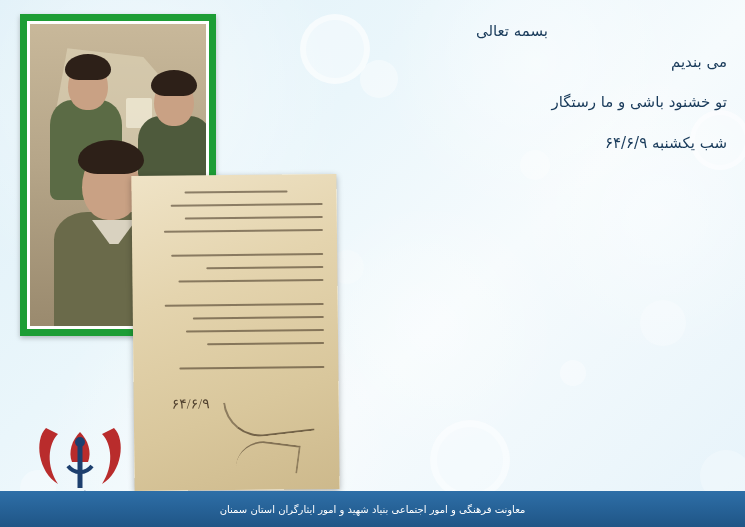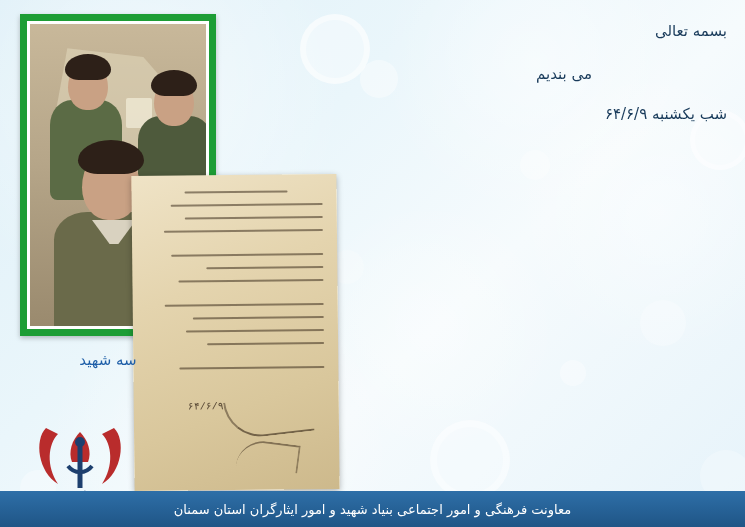--- a/index.html
+++ b/index.html
@@ -148,25 +148,25 @@
     bottom: 20px;
     width: 60px;
     height: 26px;
     border-top: 2px solid rgba(50,35,20,0.5);
     border-right: 2px solid rgba(50,35,20,0.4);
     border-radius: 30px 0 0 0;
     transform: rotate(8deg);
   }
   .letter-date {
     position: absolute;
-    left: 54px;
+    left: 38px;
     bottom: 78px;
-    font-size: 10px;
+    font-size: 14px;
     color: rgba(45,30,18,0.8);
-    font-family: Liberation Mono, monospace;
+    font-family: Liberation Serif, serif;
   }
 
   
   .caption {
     position: absolute;
     left: 38px;
     top: 348px;
     width: 140px;
     text-align: center;
     direction: rtl;
@@ -196,32 +196,31 @@
     color: #183a5a;
     font-family: "DejaVu Sans", sans-serif;
   }
   .text-body .line {
     font-size: 15px;
     line-height: 1.5;
     margin-bottom: 18px;
     white-space: nowrap;
   }
   .text-body .line.center {
-    text-align: right;
-    margin-bottom: 20px;
+    text-align: center;
+    margin-bottom: 8px;
   }
   .text-body .line.shifted {
     padding-left: 36px;
   }
   .text-body .line.shifted2 {
     padding-left: 70px;
   }
   .text-body .line.shifted3 {
     padding-left: 104px;
-    text-align: center;
   }
   .text-body .line.date {
     font-size: 15px;
     padding-left: 122px;
     margin-bottom: 4px;
   }
 
   
   .footer-bar {
     position: absolute;
@@ -230,21 +229,21 @@
     bottom: 0;
     height: 36px;
     background: linear-gradient(180deg, #2e6fa8 0%, #1f5586 100%);
     display: flex;
     align-items: center;
     justify-content: center;
   }
   .footer-text {
     direction: rtl;
     color: #ffffff;
-    font-size: 13px;
+    font-size: 10px;
     font-family: "DejaVu Sans", sans-serif;
     letter-spacing: 0.2px;
   }
 </style>
 </head>
 <body>
 
 <div class="poster">
 
   <div class="bokeh b1"></div>
@@ -294,40 +293,40 @@
       <div class="hline s3"></div>
       <div class="hline s5 gap"></div>
       <div class="hline s6"></div>
     </div>
     <div class="letter-date">۶۴/۶/۹</div>
     <div class="sig"></div>
     <div class="sig2"></div>
   </div>
 
   <div class="caption">
-    <div>سه شهید</div>
   </div>
 
   <div class="emblem">
     <svg width="104" height="78" viewBox="0 0 104 78" xmlns="http://www.w3.org/2000/svg">
       <g>
         <path d="M18 10 C6 22, 10 54, 30 66 C18 48, 20 26, 30 16 Z" fill="#b92c2c"></path>
         <path d="M86 10 C98 22, 94 54, 74 66 C86 48, 84 26, 74 16 Z" fill="#b92c2c"></path>
         <path d="M52 14 C44 22, 40 34, 44 44 L60 44 C64 34, 60 22, 52 14 Z" fill="#b92c2c"></path>
         <path d="M52 28 L52 70" stroke="#1d3f6e" stroke-width="5" fill="none"></path>
         <path d="M40 48 C46 56, 58 56, 64 48" stroke="#1d3f6e" stroke-width="4" fill="none"></path>
         <circle cx="52" cy="24" r="5" fill="#1d3f6e"></circle>
         <text x="52" y="76" text-anchor="middle" font-size="5" fill="#1d3f6e" font-family="DejaVu Sans, sans-serif">بنیاد شهید</text>
       </g>
     </svg>
   </div>
 
   <div class="text-body">
     <div class="line center">بسمه تعالی</div>
     <div class="line shifted3">می بندیم</div>
+    <div class="line shifted2">تو خشنود باشی و ما رستگار</div>
     <div class="line date">شب یکشنبه ۶۴/۶/۹</div>
   </div>
 
   <div class="footer-bar">
     <div class="footer-text">معاونت فرهنگی و امور اجتماعی بنیاد شهید و امور ایثارگران استان سمنان</div>
   </div>
 
 </div>
 
 </body></html>

